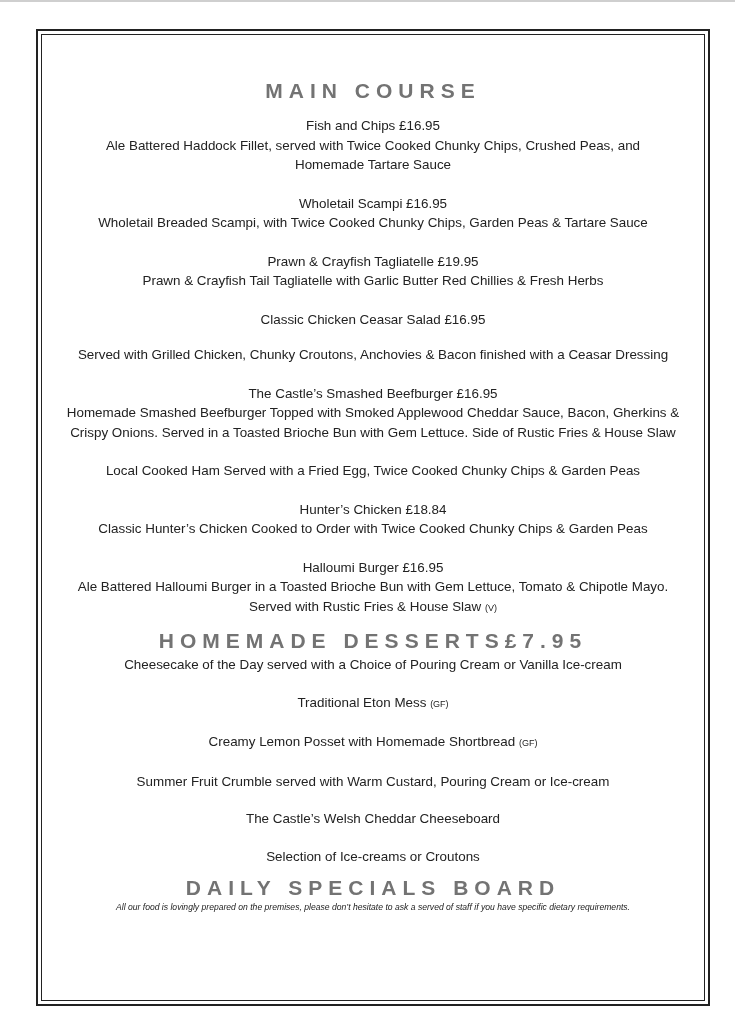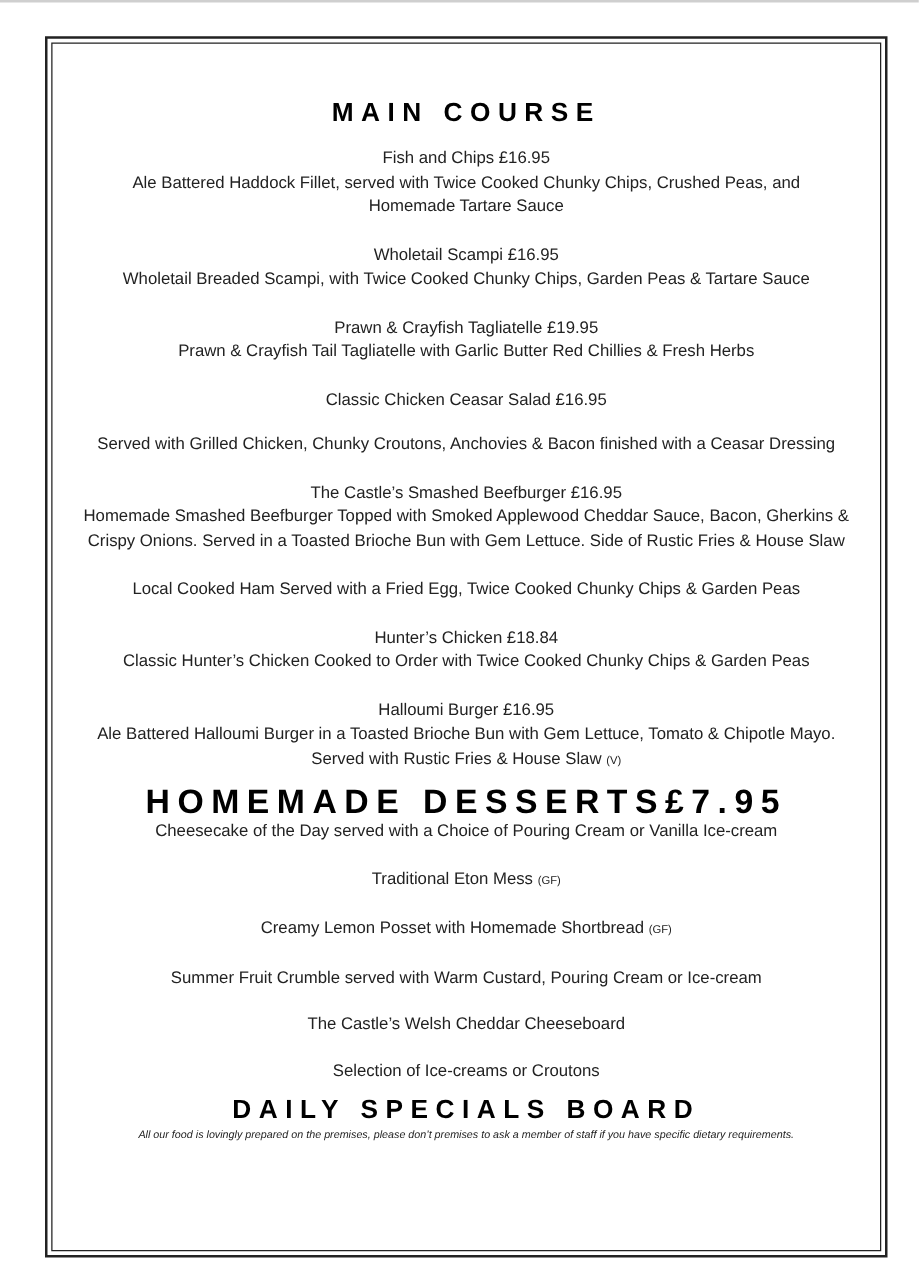--- a/index.html
+++ b/index.html
@@ -35,35 +35,35 @@
     .content {
       position: absolute;
       left: 40px; top: 33px;
       width: 666px;
       text-align: center;
     }
     .section-title {
       font-weight: bold;
       letter-spacing: 6px;
       font-size: 21px;
-      color: #000000;
+      color: #737373;
       margin: 0;
       line-height: 26px;
     }
     .main-title { margin-top: 45px; margin-bottom: 12px; }
     .item {
       font-size: 13.4px;
       line-height: 19.5px;
       color: #222;
       margin: 0 0 19px 0;
     }
     .item .name { display: block; }
     .item .desc { display: block; }
     .tag { font-size: 9px; }
-    .dessert-title { margin-top: -4px; margin-bottom: 1px; font-size: 27px; }
+    .dessert-title { margin-top: -4px; margin-bottom: 1px; font-size: 21px; }
     .dessert-title .price { letter-spacing: 6px; }
     .dessert {
       font-size: 13.4px;
       line-height: 19.5px;
       color: #222;
       margin: 0 0 18px 0;
     }
     .specials-title { margin-top: -3px; margin-bottom: 0; }
     .footnote {
       font-style: italic;
@@ -147,15 +147,15 @@
     <span>Summer Fruit Crumble served with Warm Custard, Pouring Cream or Ice-cream</span>
   </div>
   <div class="dessert">
     <span>The Castle’s Welsh Cheddar Cheeseboard</span>
   </div>
   <div class="dessert" style="margin-bottom:12px;">
     <span>Selection of Ice-creams or Croutons</span>
   </div>
 
   <h2 class="section-title specials-title">DAILY SPECIALS BOARD</h2>
-  <div class="footnote">All our food is lovingly prepared on the premises, please don’t premises to ask a member of staff if you have specific dietary requirements.</div>
+  <div class="footnote">All our food is lovingly prepared on the premises, please don’t hesitate to ask a served of staff if you have specific dietary requirements.</div>
 
 </div>
 
 </body></html>

